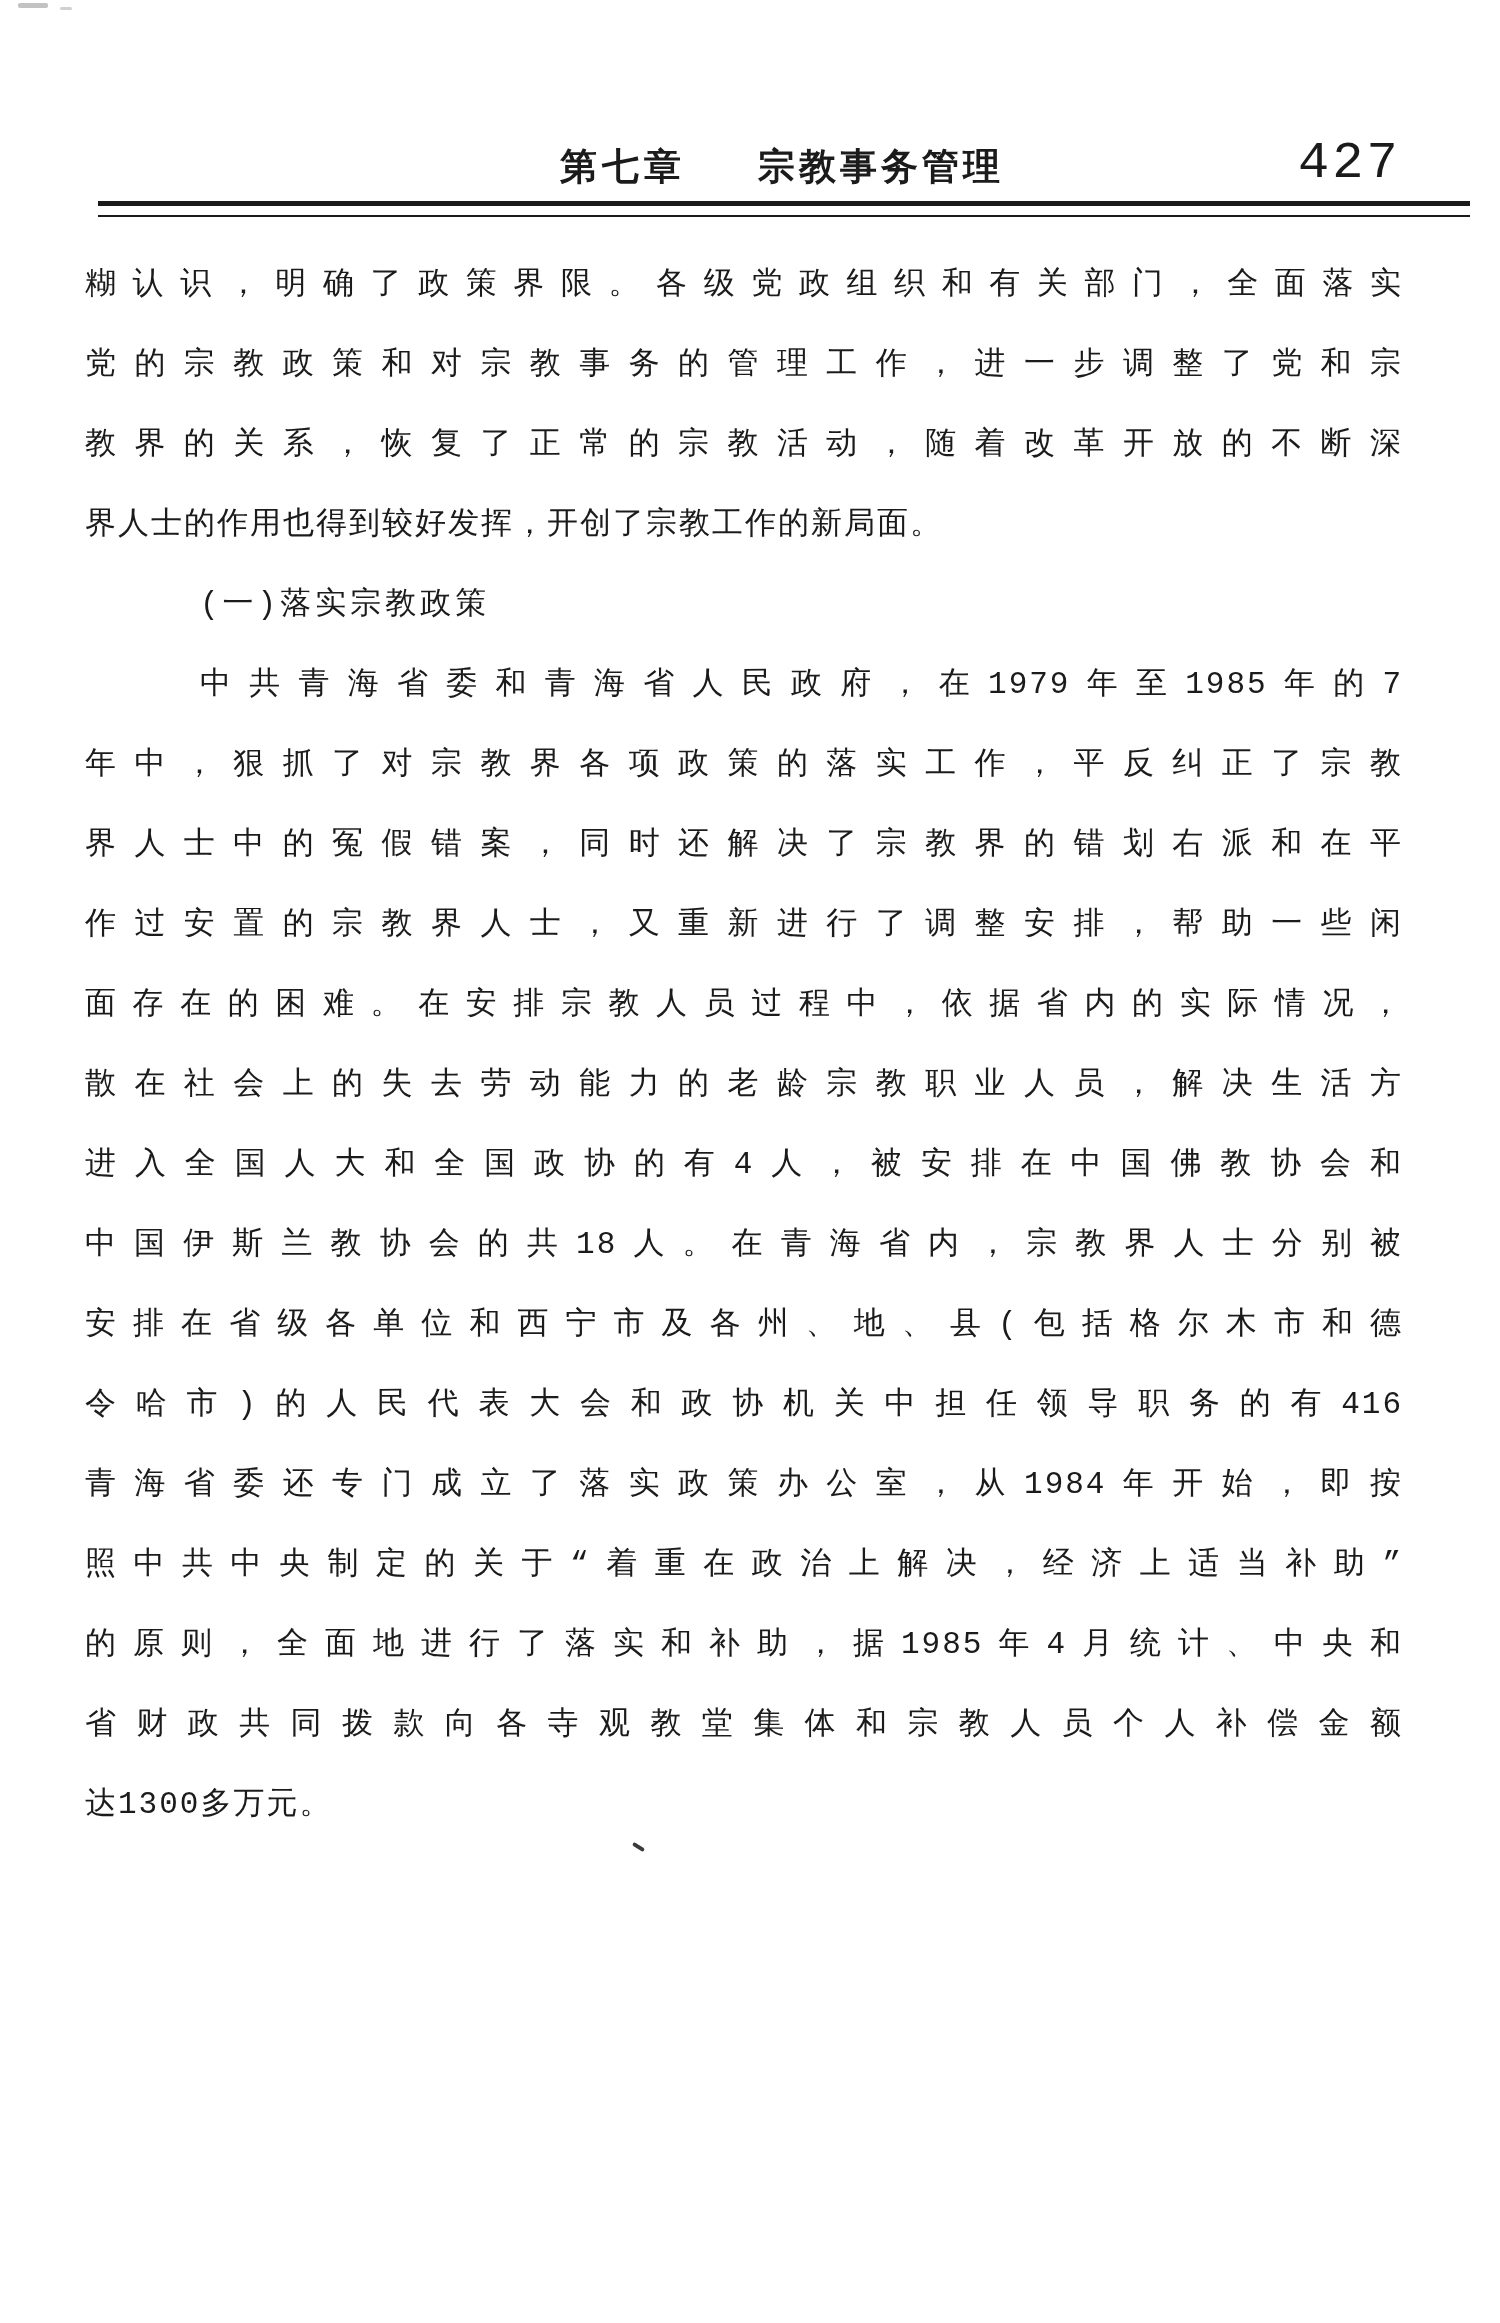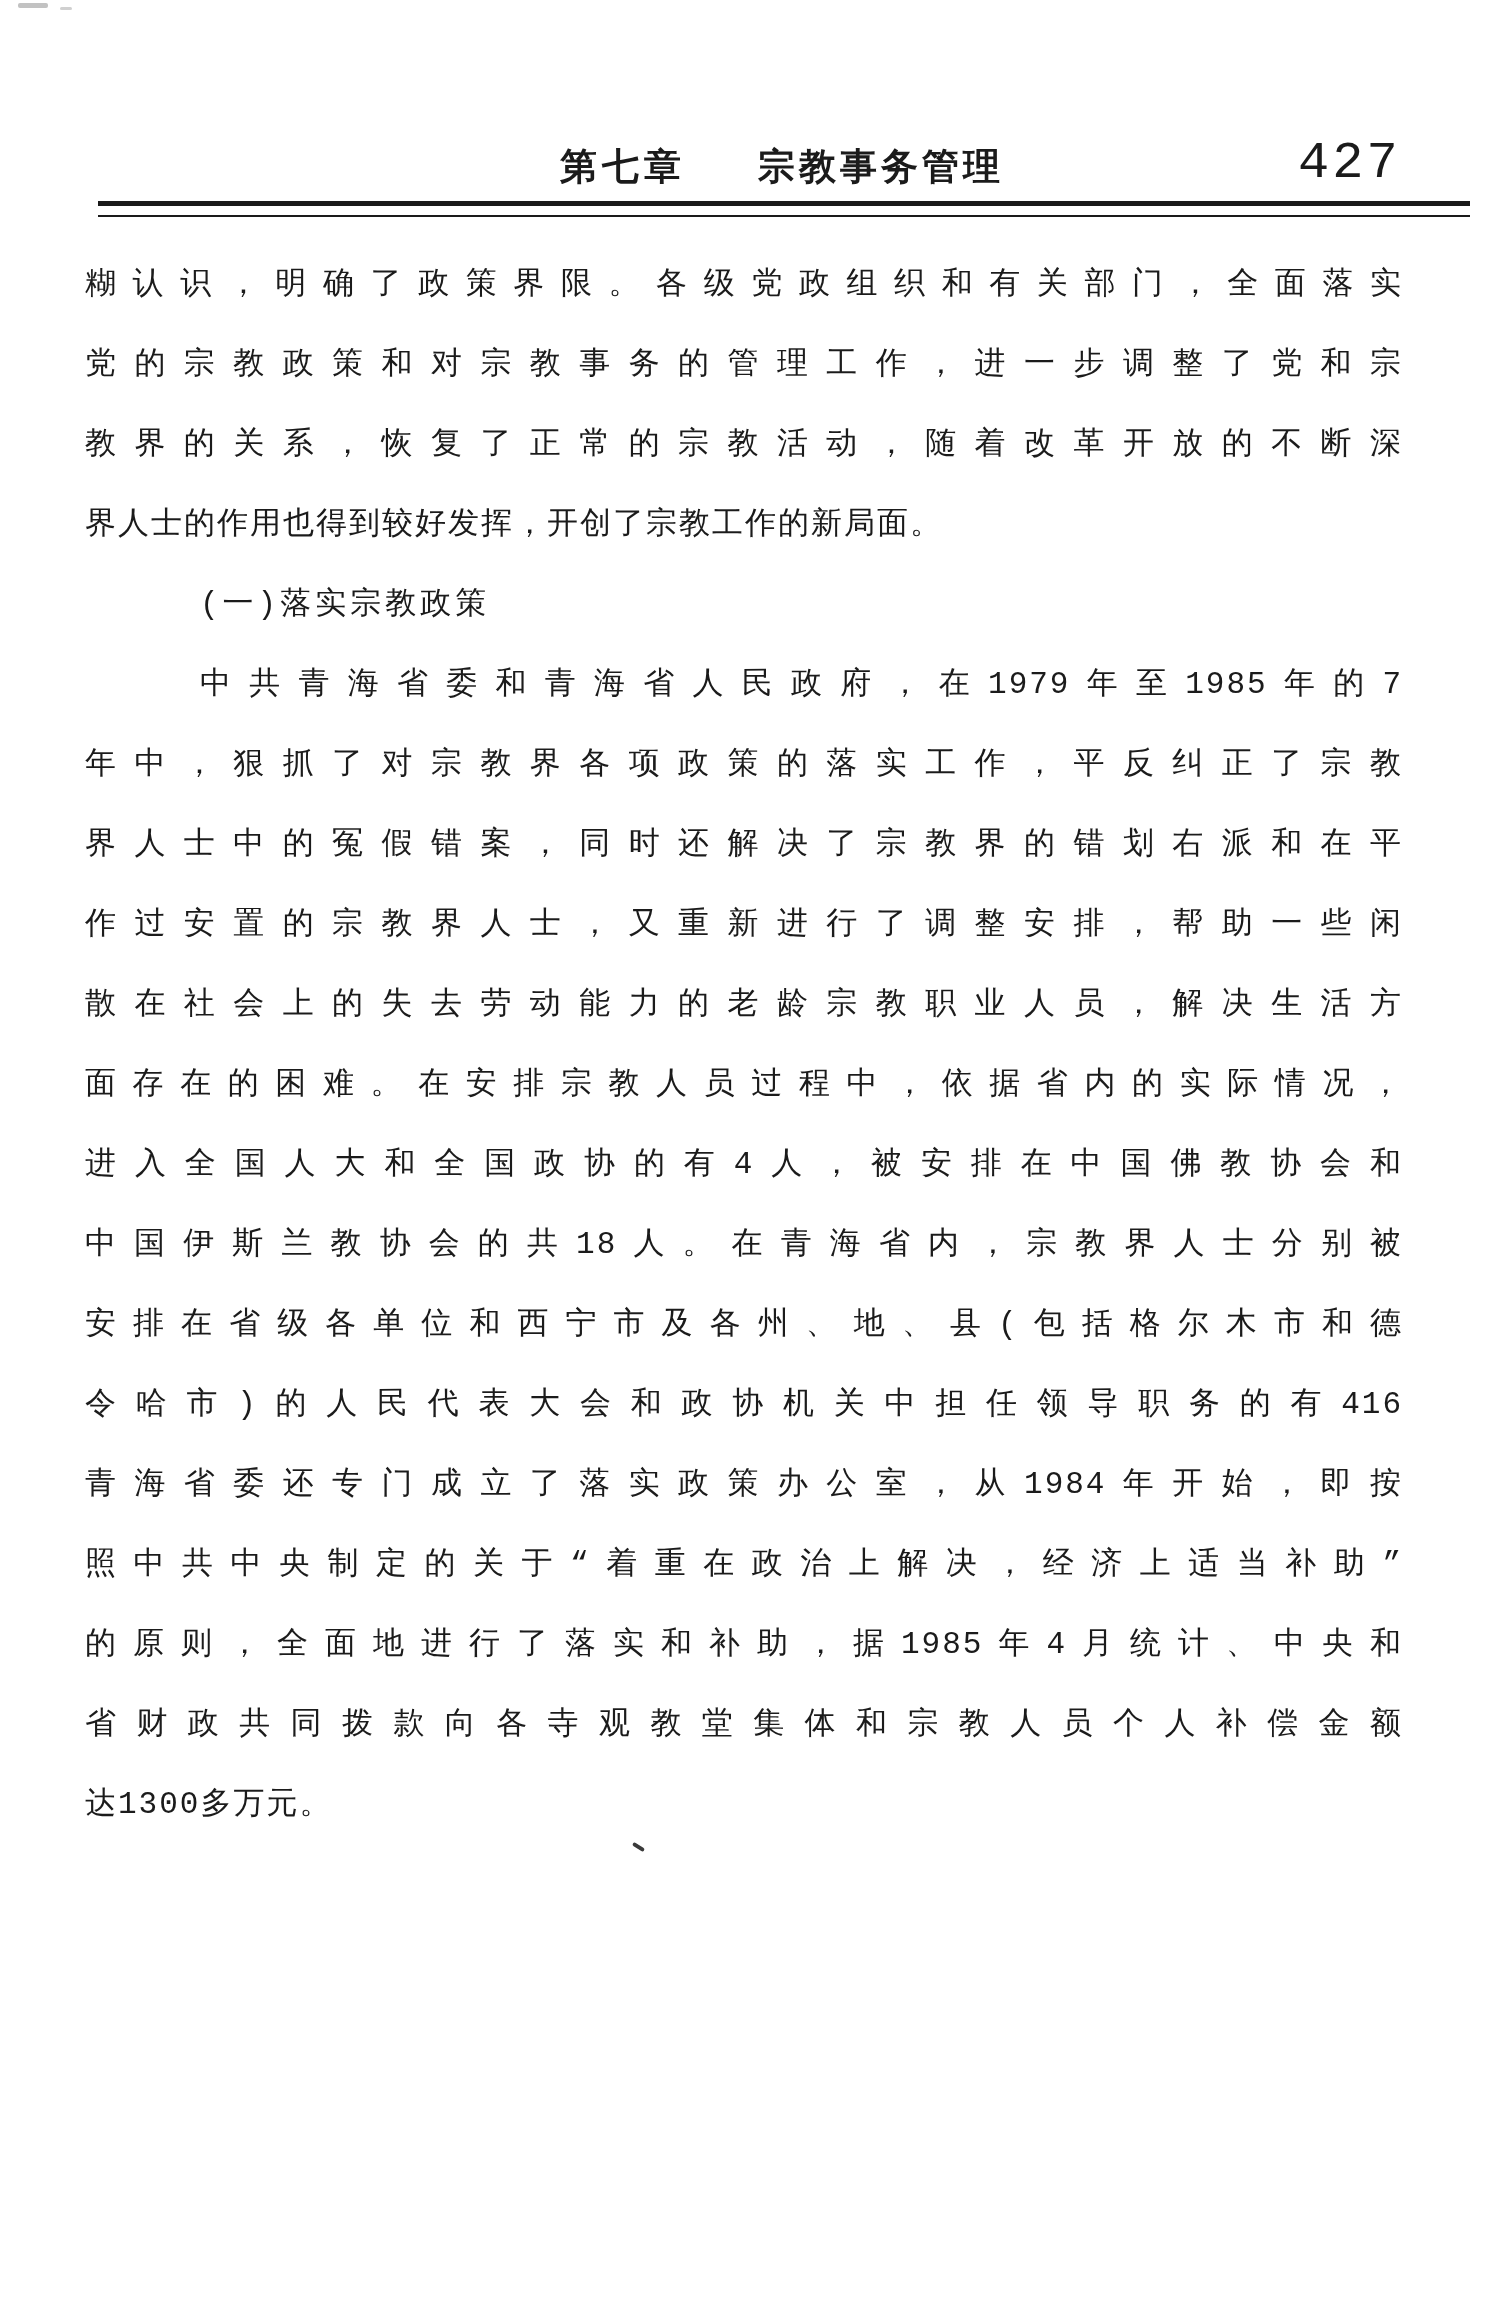--- a/index.html
+++ b/index.html
@@ -81,22 +81,22 @@
     <div class="line jl">党的宗教政策和对宗教事务的管理工作，进一步调整了党和宗</div>
     <div class="line jl">教界的关系，恢复了正常的宗教活动，随着改革开放的不断深</div>
     <div class="line el">界人士的作用也得到较好发挥，开创了宗教工作的新局面。</div>
 
     <div class="line el heading">(一)落实宗教政策</div>
 
     <div class="line jl indent">中共青海省委和青海省人民政府，在1979年至1985年的7</div>
     <div class="line jl">年中，狠抓了对宗教界各项政策的落实工作，平反纠正了宗教</div>
     <div class="line jl">界人士中的冤假错案，同时还解决了宗教界的错划右派和在平</div>
     <div class="line jl">作过安置的宗教界人士，又重新进行了调整安排，帮助一些闲</div>
+    <div class="line jl">面存在的困难。在安排宗教人员过程中，依据省内的实际情况，</div>
     <div class="line jl">散在社会上的失去劳动能力的老龄宗教职业人员，解决生活方</div>
-    <div class="line jl">面存在的困难。在安排宗教人员过程中，依据省内的实际情况，</div>
     <div class="line jl">进入全国人大和全国政协的有4人，被安排在中国佛教协会和</div>
     <div class="line jl">中国伊斯兰教协会的共18人。在青海省内，宗教界人士分别被</div>
     <div class="line jl">安排在省级各单位和西宁市及各州、地、县(包括格尔木市和德</div>
     <div class="line jl">令哈市)的人民代表大会和政协机关中担任领导职务的有416</div>
     <div class="line jl">青海省委还专门成立了落实政策办公室，从1984年开始，即按</div>
     <div class="line jl">照中共中央制定的关于“着重在政治上解决，经济上适当补助”</div>
     <div class="line jl">的原则，全面地进行了落实和补助，据1985年4月统计、中央和</div>
     <div class="line jl">省财政共同拨款向各寺观教堂集体和宗教人员个人补偿金额</div>
     <div class="line el">达1300多万元。</div>
   </div>

